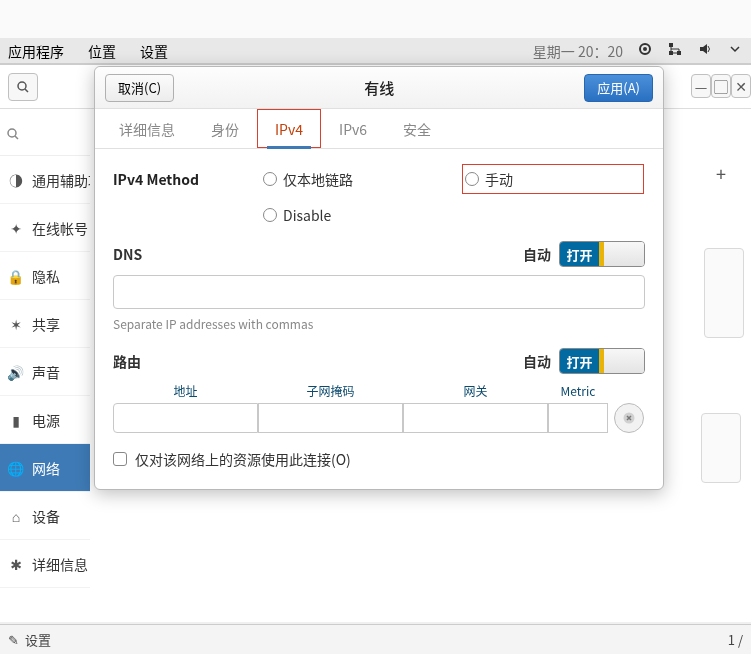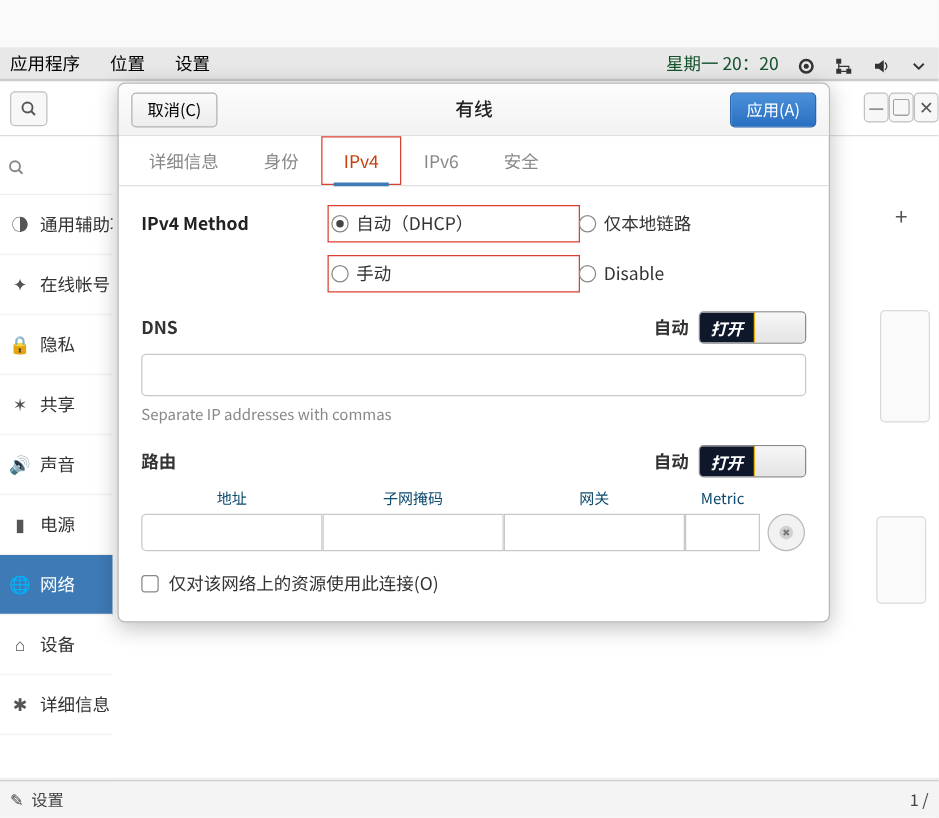--- a/index.html
+++ b/index.html
@@ -3,21 +3,21 @@
 <meta charset="utf-8">
 <style>
   * { box-sizing: border-box; margin: 0; padding: 0; font-family: "Noto Sans CJK SC", "WenQuanYi Micro Hei", sans-serif; }
   body { width: 751px; height: 654px; background: #f0f0f0; overflow: hidden; position: relative; font-size: 14px; color: #333; }
 
   
   .topbar { position: absolute; top: 38px; left: 0; right: 0; height: 26px; background: #e8e8e8; display: flex; align-items: center; padding: 0 8px; border-bottom: 1px solid #ccc; }
   .topbar-dash { position: absolute; top: 0; left: 0; right: 0; height: 38px; background: #fafafa; }
   .topmenu { display: flex; gap: 24px; }
   .topmenu span { font-size: 14px; color: #000000; }
-  .topright { margin-left: auto; display: flex; align-items: flex-end; gap: 14px; color: #14532d; }
+  .topright { margin-left: auto; display: flex; align-items: flex-start; gap: 14px; color: #737373; }
   .topright .iconbtn { width: 16px; height: 16px; display: flex; align-items: center; justify-content: center; }
 
   
   .bg-win { position: absolute; top: 64px; left: 0; right: 0; bottom: 32px; background: #fff; border-top: 1px solid #ccc; }
   .bg-toolbar { height: 44px; border-bottom: 1px solid #ddd; display: flex; align-items: center; padding: 0 8px; gap: 8px; }
   .sq-btn { width: 30px; height: 28px; border: 1px solid #c0c0c0; border-radius: 4px; background: #f7f7f7; display: flex; align-items: center; justify-content: center; color: #555; }
   .bg-search { position: absolute; top: 112px; left: 0; width: 90px; height: 44px; border-bottom: 1px solid #eee; display: flex; align-items: center; padding-left: 6px; }
   .sidebar { position: absolute; top: 156px; left: 0; width: 90px; bottom: 32px; background: #fff; }
   .side-item { height: 48px; display: flex; align-items: center; gap: 8px; padding-left: 8px; font-size: 14px; color: #333; border-bottom: 1px solid #f2f2f2; overflow: hidden; white-space: nowrap; }
   .side-item.active { background: #3e7ab5; color: #fff; }
@@ -50,21 +50,21 @@
   .radio { display: flex; align-items: center; gap: 6px; font-size: 14px; color: #333; }
   .radio-circle { width: 14px; height: 14px; border: 1px solid #888; border-radius: 50%; position: relative; background: #fff; }
   .radio-circle.checked::after { content: ""; position: absolute; inset: 3px; background: #444; border-radius: 50%; }
   .radio.hl { outline: 1px solid #d84030; padding: 4px 10px 4px 2px; }
   .radio.hl.auto { padding-right: 40px; }
 
   .sect-title { font-weight: 600; margin-top: 16px; margin-bottom: 8px; display: flex; align-items: center; }
   .sect-title .spacer { flex: 1; }
   .auto-label { font-size: 14px; color: #333; margin-right: 8px; }
   .toggle { width: 86px; height: 26px; border: 1px solid #8a8a8a; border-radius: 4px; display: flex; overflow: hidden; }
-  .tg-on { flex: 1; background: #0f172a; color: #fff; display: flex; align-items: center; justify-content: center; font-size: 13px; border-right: 1px solid #eab308; font-style: italic; }
+  .tg-on { flex: 1; background: #0369a1; color: #fff; display: flex; align-items: center; justify-content: center; font-size: 13px; border-right: 5px solid #eab308; }
   .tg-off { width: 40px; background: linear-gradient(#f7f7f7,#e4e4e4); }
 
   .dns-input { width: 100%; height: 34px; border: 1px solid #c8c8c8; border-radius: 4px; background: #fff; }
   .hint { font-size: 12px; color: #888; margin-top: 6px; }
 
   .route-headers { display: flex; margin-top: 8px; font-size: 12px; color: #0c4a6e; }
   .route-headers div { text-align: center; }
   .rh-addr { width: 145px; } .rh-mask { width: 145px; } .rh-gw { width: 145px; } .rh-metric { width: 60px; }
   .route-row { display: flex; margin-top: 4px; }
   .route-row input { height: 30px; border: 1px solid #c8c8c8; background: #fff; }
@@ -209,24 +209,20 @@
     <div class="tab">身份</div>
     <div class="tab active hl">IPv4</div>
     <div class="tab">IPv6</div>
     <div class="tab">安全</div>
   </div>
 
   <div class="body">
     <div class="section-row">
       <div class="section-label">IPv4 Method</div>
       <div class="method-grid">
-        <label class="radio hl auto">
-            <span class="radio-circle checked"></span>
-            <span>自动（DHCP）</span>
-          </label>
         <label class="radio">
             <span class="radio-circle"></span>
             <span>仅本地链路</span>
           </label>
         <label class="radio hl">
             <span class="radio-circle"></span>
             <span>手动</span>
           </label>
         <label class="radio">
             <span class="radio-circle"></span>

